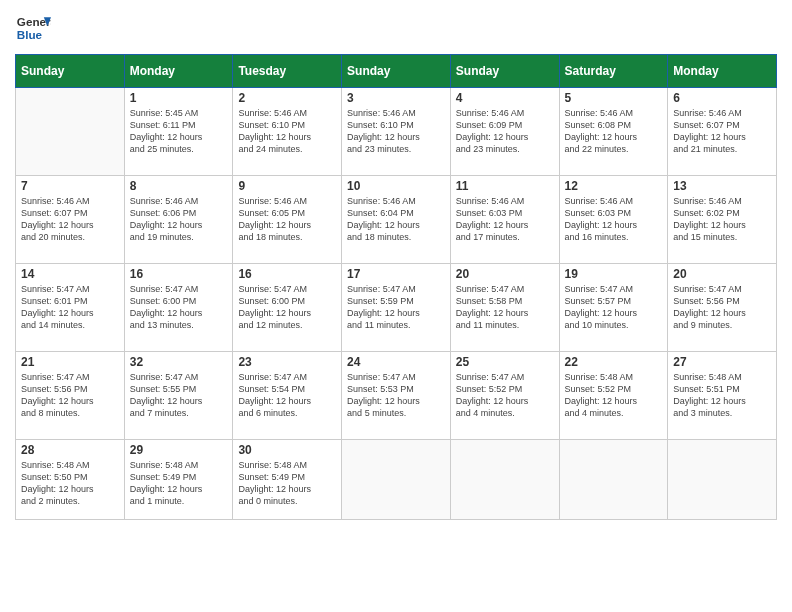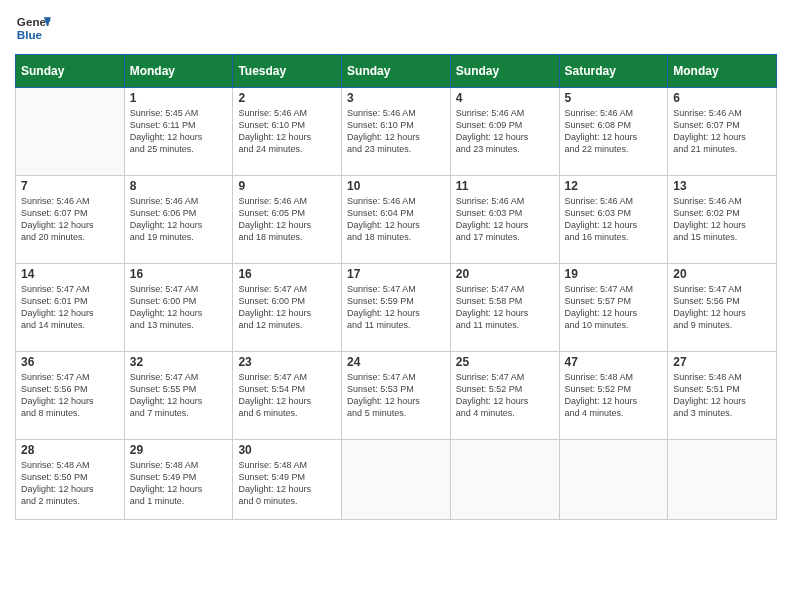--- a/index.html
+++ b/index.html
@@ -256,21 +256,21 @@
           <td>
             <span class="day-num">20</span>
             <div class="cell-text" style="white-space: pre-line;">Sunrise: 5:47 AM
 Sunset: 5:56 PM
 Daylight: 12 hours
 and 9 minutes.</div>
           </td>
         </tr>
         <tr>
           <td>
-            <span class="day-num">36</span>
+            <span class="day-num">21</span>
             <div class="cell-text" style="white-space: pre-line;">Sunrise: 5:47 AM
 Sunset: 5:56 PM
 Daylight: 12 hours
 and 8 minutes.</div>
           </td>
           <td>
             <span class="day-num">32</span>
             <div class="cell-text" style="white-space: pre-line;">Sunrise: 5:47 AM
 Sunset: 5:55 PM
 Daylight: 12 hours
@@ -291,21 +291,21 @@
 and 5 minutes.</div>
           </td>
           <td>
             <span class="day-num">25</span>
             <div class="cell-text" style="white-space: pre-line;">Sunrise: 5:47 AM
 Sunset: 5:52 PM
 Daylight: 12 hours
 and 4 minutes.</div>
           </td>
           <td>
-            <span class="day-num">47</span>
+            <span class="day-num">22</span>
             <div class="cell-text" style="white-space: pre-line;">Sunrise: 5:48 AM
 Sunset: 5:52 PM
 Daylight: 12 hours
 and 4 minutes.</div>
           </td>
           <td>
             <span class="day-num">27</span>
             <div class="cell-text" style="white-space: pre-line;">Sunrise: 5:48 AM
 Sunset: 5:51 PM
 Daylight: 12 hours

